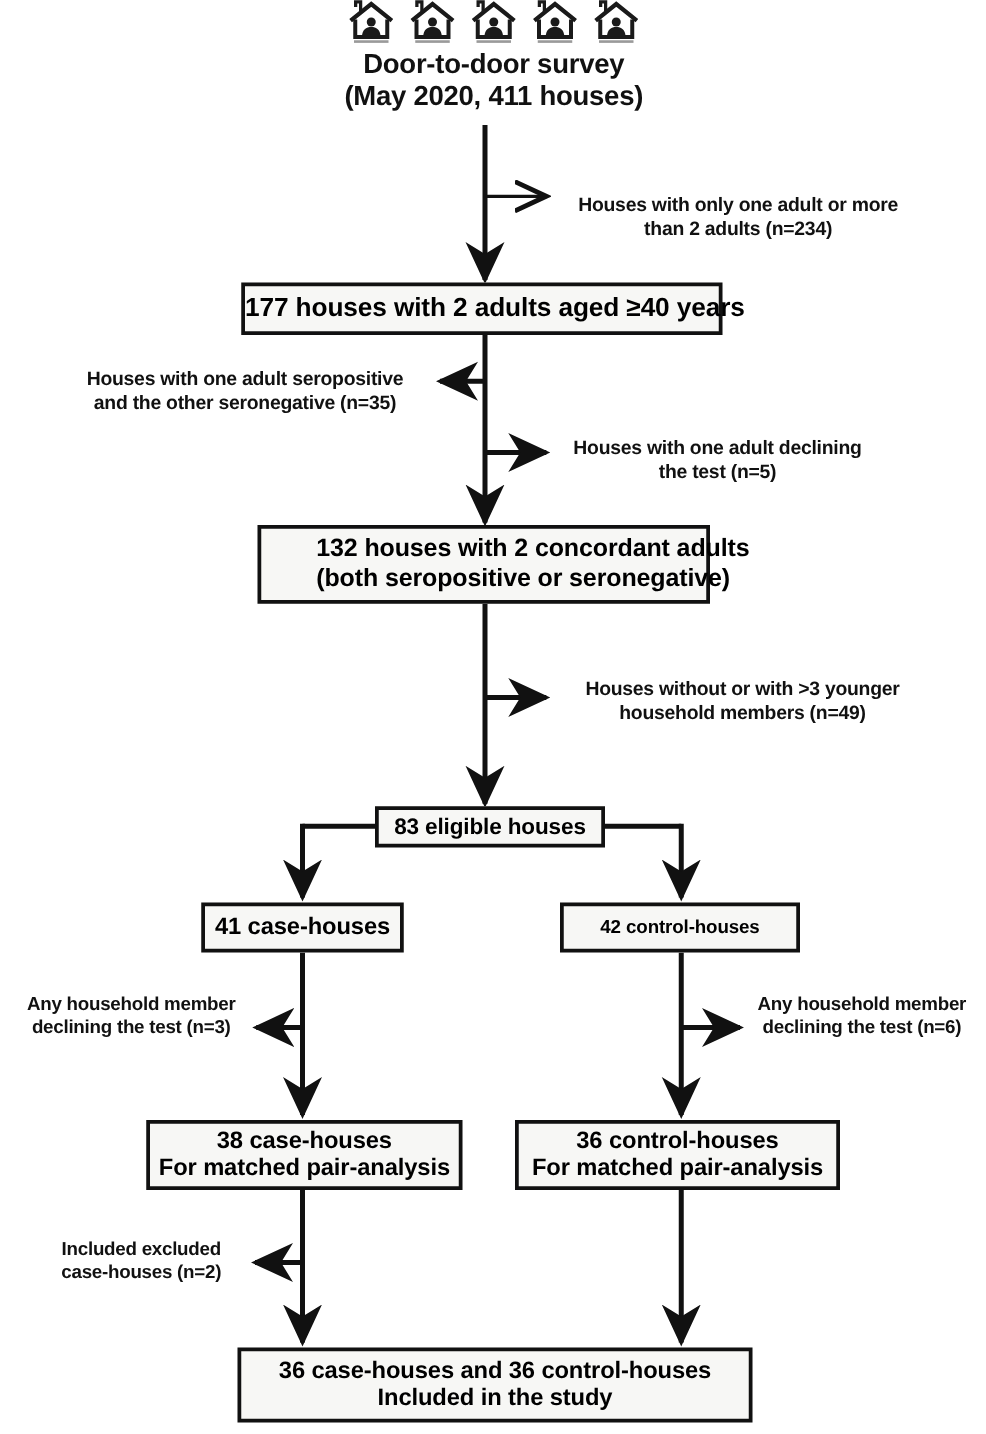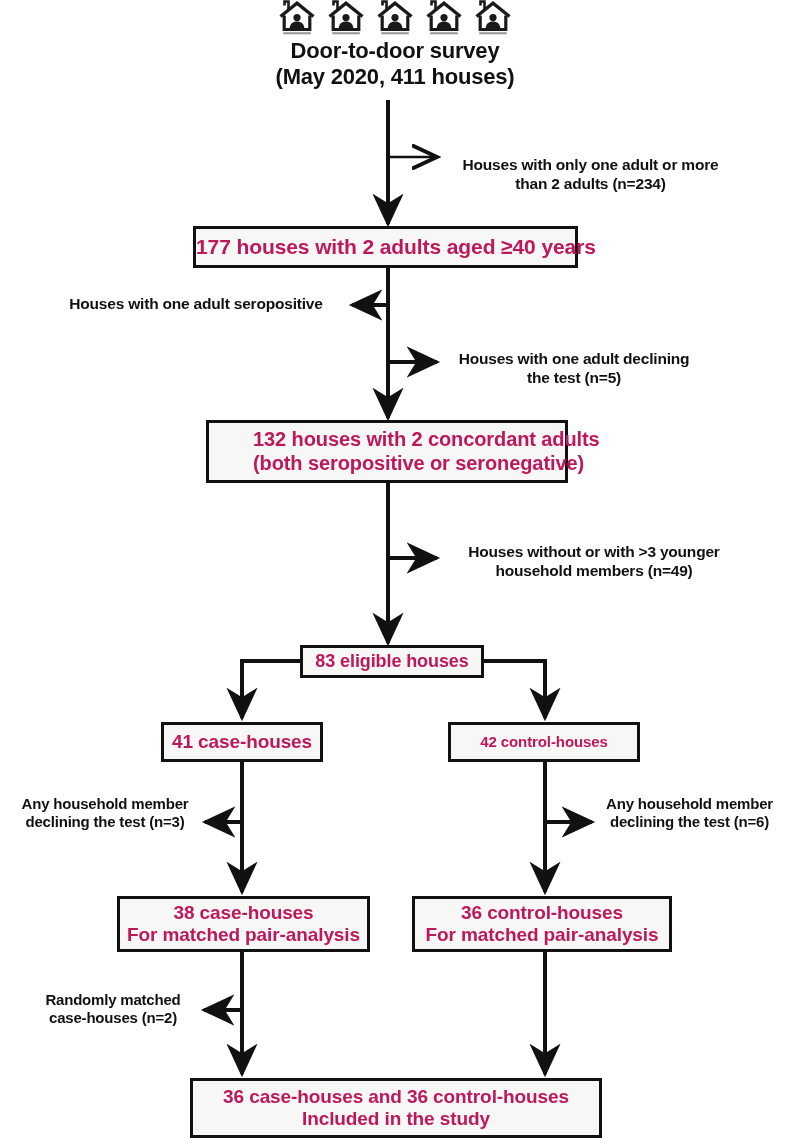--- a/index.html
+++ b/index.html
@@ -22,21 +22,21 @@
   }
   .node{
     position:absolute;
     box-sizing:border-box;
     background:#f7f7f5;
     border:3px solid #111111;
     display:flex;
     align-items:center;
     justify-content:center;
     text-align:center;
-    color:#be185d;
+    color:#000000;
     font-weight:bold;
     line-height:1.16;
     letter-spacing:-0.1px;
   }
   .node .lines{display:block;width:100%;}
   .node .ln{display:block;white-space:nowrap;}
 
   .sidelabel{
     position:absolute;
     color:#111111;
@@ -237,20 +237,21 @@
     </span>
   </div>
 
   <div class="sidelabel" id="lbl-234">
     <span class="ln">Houses with only one adult or more</span>
     <span class="ln">than 2 adults (n=234)</span>
   </div>
 
   <div class="sidelabel" id="lbl-35">
     <span class="ln">Houses with one adult seropositive</span>
+    <span class="ln">and the other seronegative (n=35)</span>
   </div>
 
   <div class="sidelabel" id="lbl-10">
     <span class="ln">Houses with one adult declining</span>
     <span class="ln">the test (n=5)</span>
   </div>
 
   <div class="sidelabel" id="lbl-49">
     <span class="ln">Houses without or with &gt;3 younger</span>
     <span class="ln">household members (n=49)</span>
@@ -260,17 +261,17 @@
     <span class="ln">Any household member</span>
     <span class="ln">declining the test (n=3)</span>
   </div>
 
   <div class="sidelabel" id="lbl-n6">
     <span class="ln">Any household member</span>
     <span class="ln">declining the test (n=6)</span>
   </div>
 
   <div class="sidelabel" id="lbl-n2">
-    <span class="ln">Randomly matched</span>
+    <span class="ln">Included excluded</span>
     <span class="ln">case-houses (n=2)</span>
   </div>
 
 </div>
 
 </body></html>

